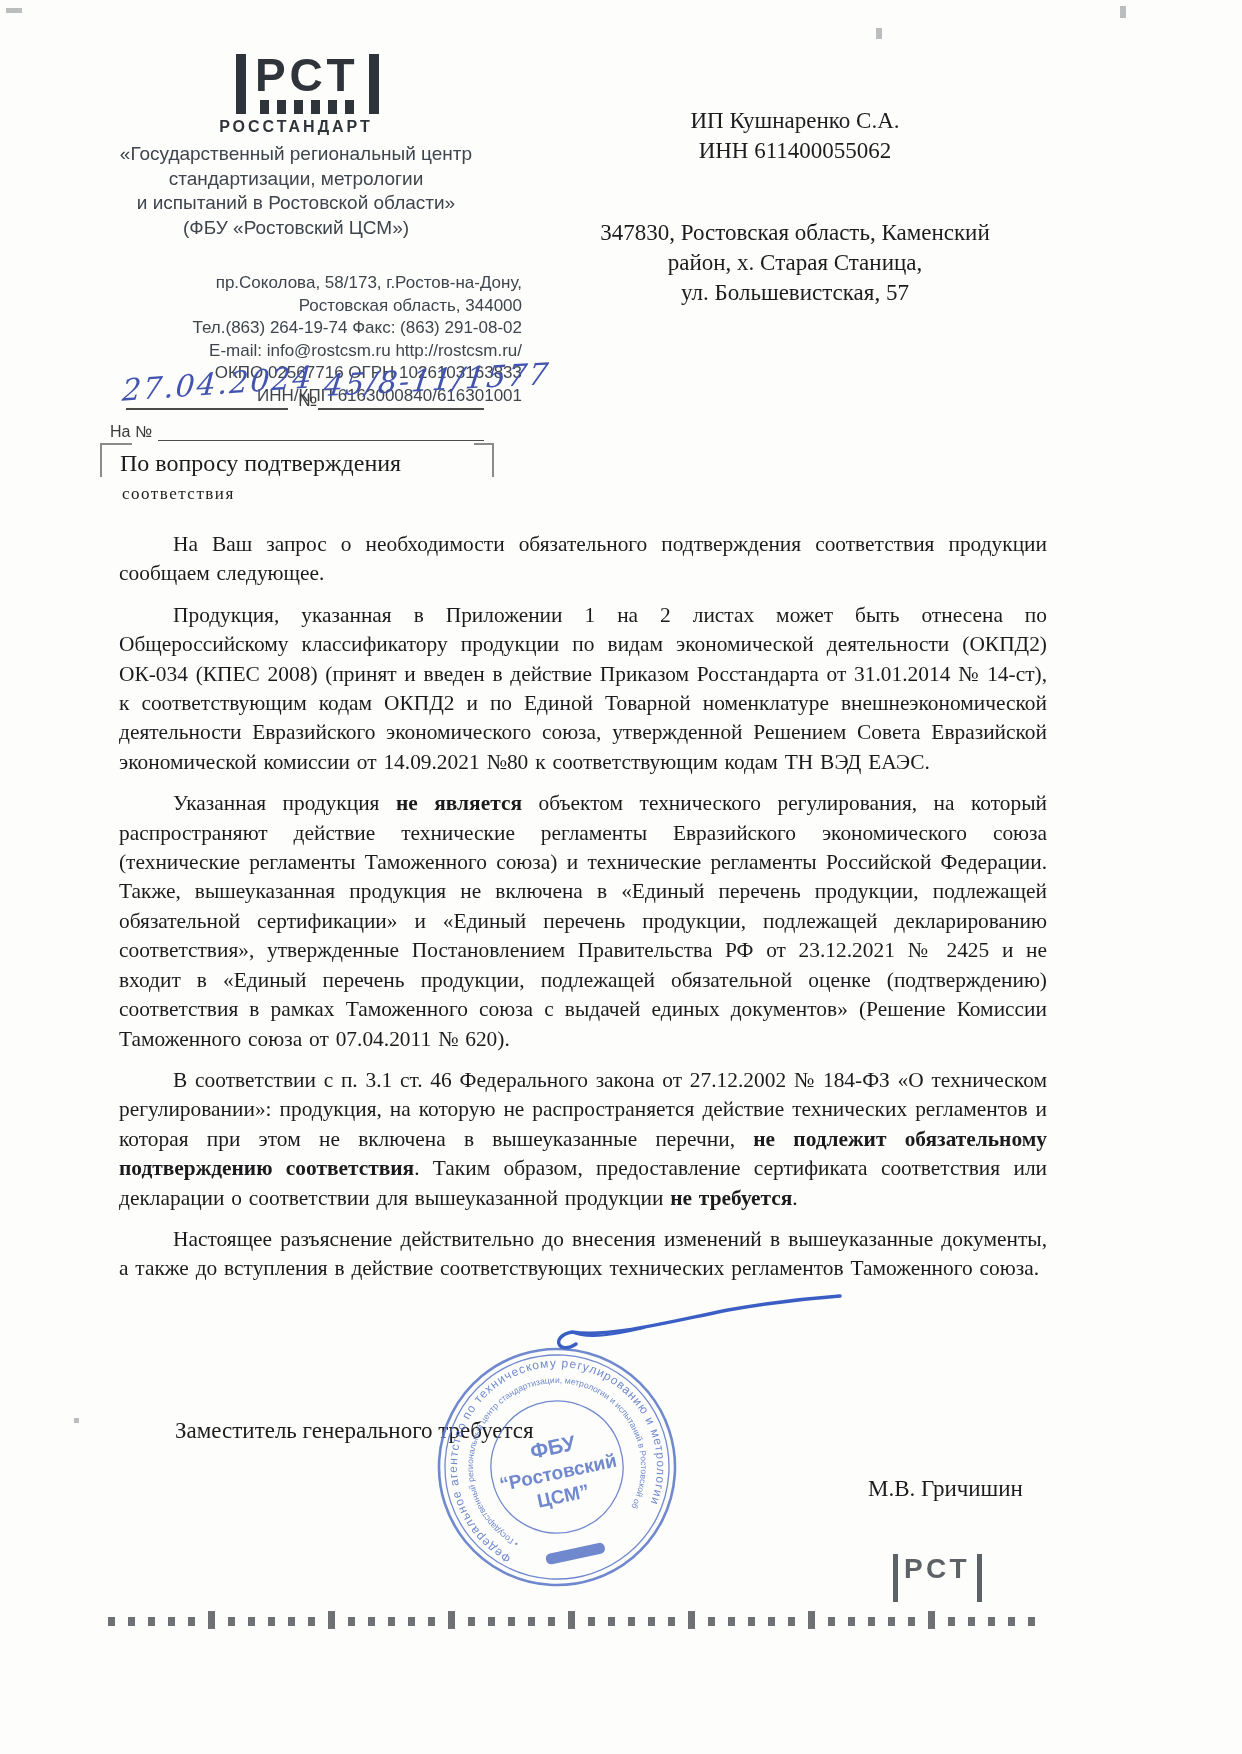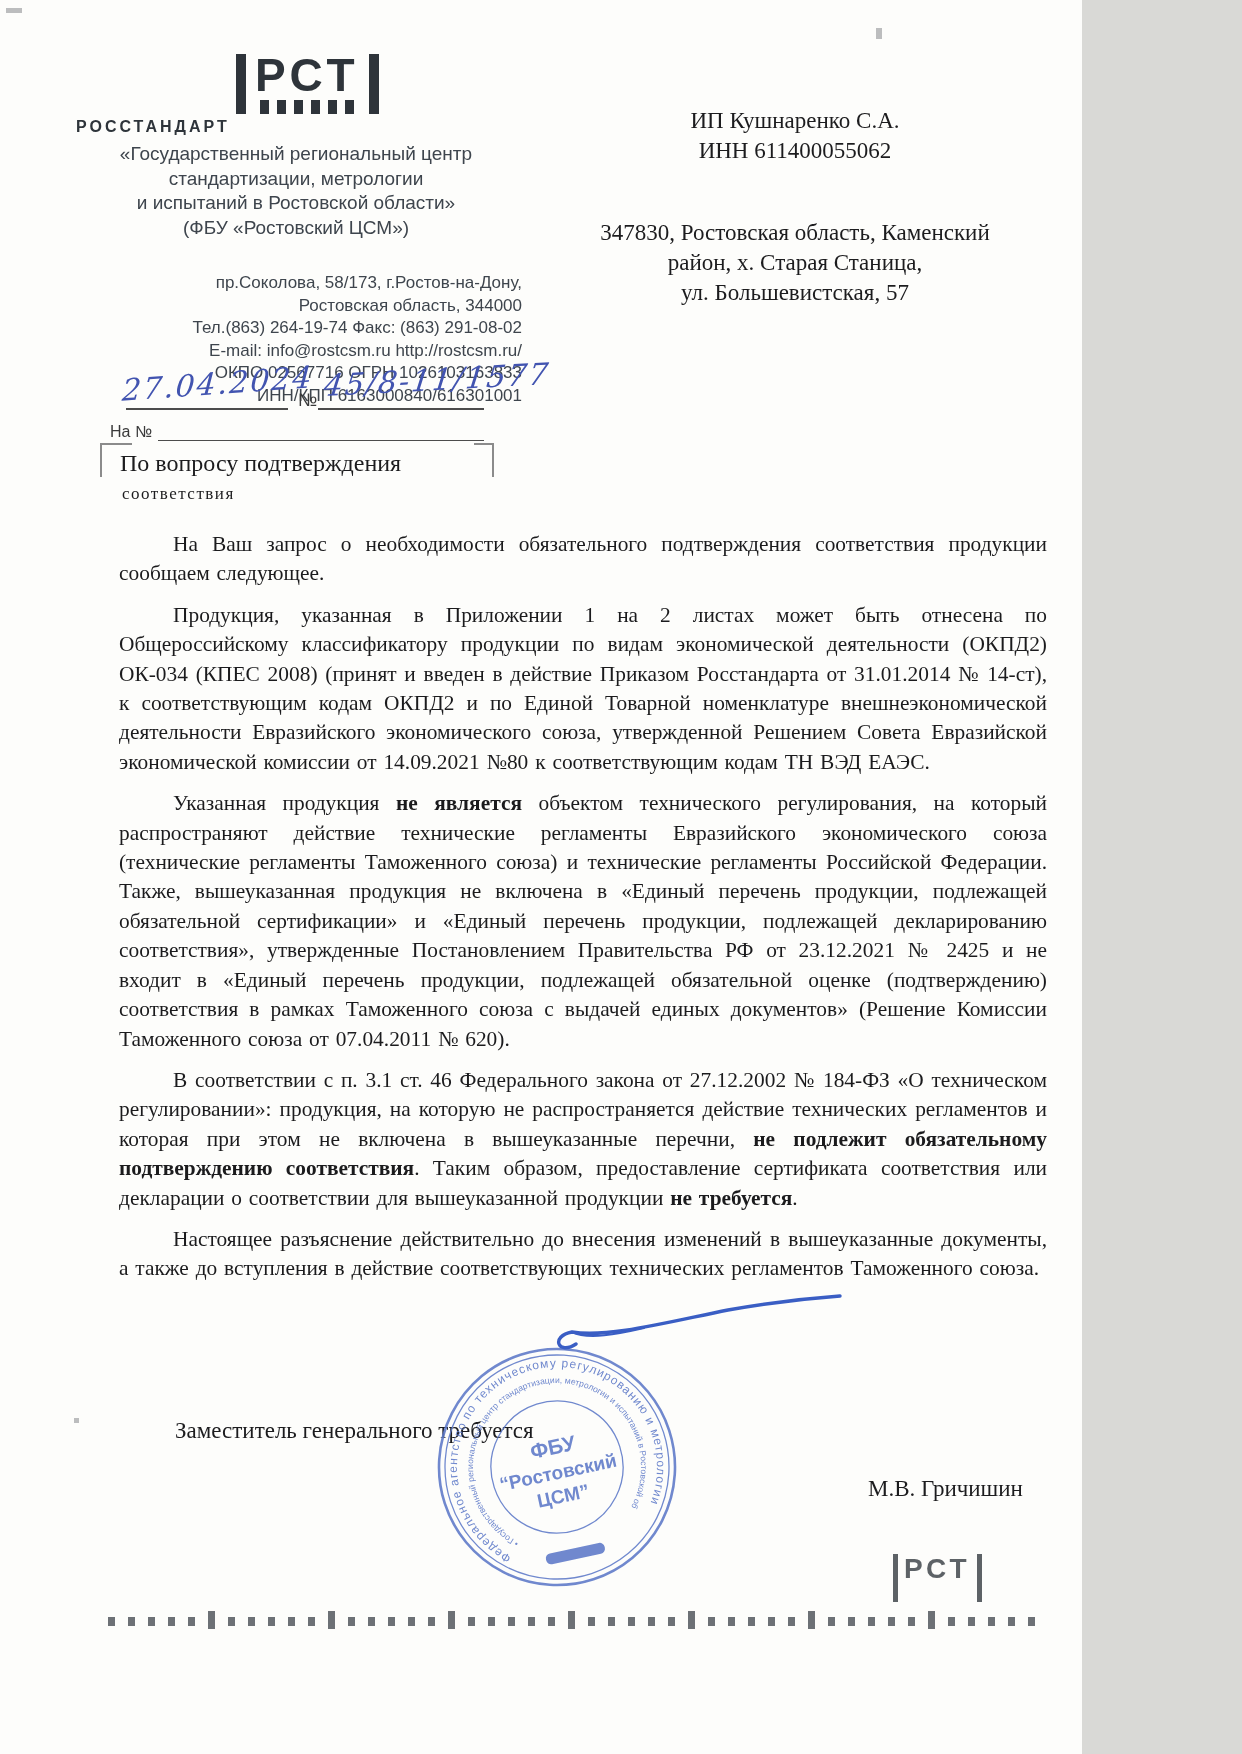--- a/index.html
+++ b/index.html
@@ -1,29 +1,29 @@
 <!DOCTYPE html>
 <html><head>
 <meta charset="utf-8">
 <style>
   html,body{margin:0;padding:0;background:#d9d9d6;}
-  .page{position:relative;width:1082px;height:1754px;background:#fdfdfb;overflow:hidden;
+  .page{position:relative;width:1242px;height:1754px;background:#fdfdfb;overflow:hidden;
         font-family:"Liberation Serif",serif;color:#1c1c1e;}
   .abs{position:absolute;}
 
   
   .lh{font-family:"Liberation Sans",sans-serif;color:#3e454d;}
   .rst-logo{left:236px;top:54px;display:flex;align-items:stretch;height:60px;}
   .rst-logo .vbar{width:10px;background:#2e343a;}
   .logo-mid{display:flex;flex-direction:column;align-items:center;margin:0 9px;}
   .logo-letters{font-family:"Liberation Sans",sans-serif;font-weight:bold;font-size:46px;
                 line-height:42px;letter-spacing:5px;color:#2e343a;}
   .logo-dashes{display:flex;gap:8px;margin-top:4px;}
   .logo-dashes .d{width:9px;height:14px;background:#2e343a;}
-  .brand{left:76px;top:118px;width:440px;text-align:left;font-weight:bold;
+  .brand{left:76px;top:118px;width:440px;text-align:center;font-weight:bold;
          font-size:16px;letter-spacing:3px;color:#2e343a;}
   .org{left:70px;top:142px;width:452px;text-align:center;font-size:19px;line-height:24.5px;}
   .addr{left:70px;top:272px;width:452px;text-align:right;font-size:17px;line-height:22.5px;}
 
   
   .hand{font-family:"DejaVu Serif",serif;font-style:italic;color:#4254b0;letter-spacing:2px;}
   .hand-date{left:122px;top:366px;font-size:30px;transform:rotate(-4deg) skewX(-8deg);}
   .hand-num{left:324px;top:362px;font-size:30px;transform:rotate(-3deg) skewX(-10deg);}
   .rule{height:0;border-bottom:2px solid #4c4c4c;}
   .no-label{left:298px;top:390px;font-family:"Liberation Sans",sans-serif;font-size:18px;color:#3a3a3a;}

